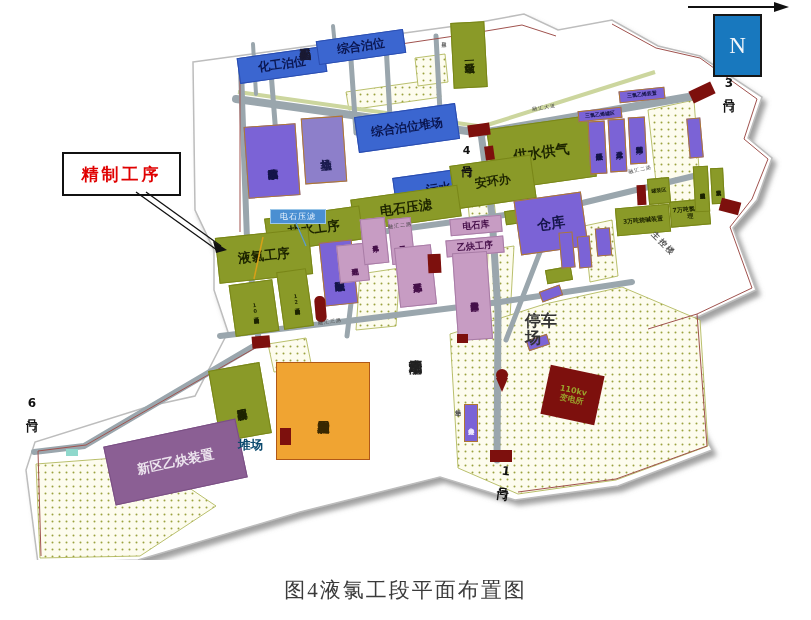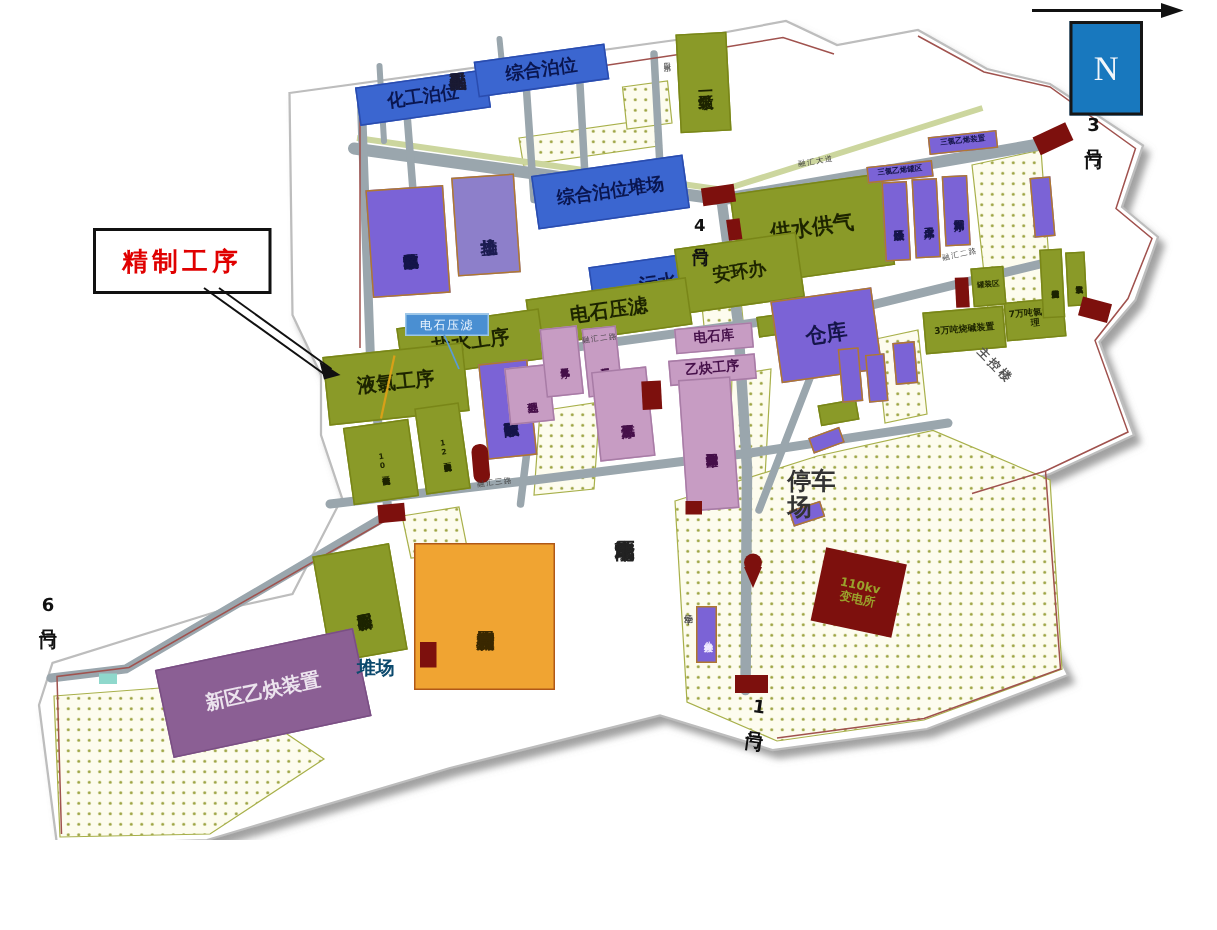--- a/index.html
+++ b/index.html
@@ -198,13 +198,14 @@
     <g fill="#7d100d">
       <circle cx="502" cy="375" r="6"></circle>
       <polygon points="496,378 508,378 502,392"></polygon>
     </g>
     <g>
       <line x1="688" y1="7" x2="774" y2="7" stroke="#111" stroke-width="2"></line>
       <polygon points="774,2 789,7 774,12" fill="#111"></polygon>
     </g>
   </svg>
 
+  <div class="caption">图4液氯工段平面布置图</div>
 </div>
 
 </body></html>

